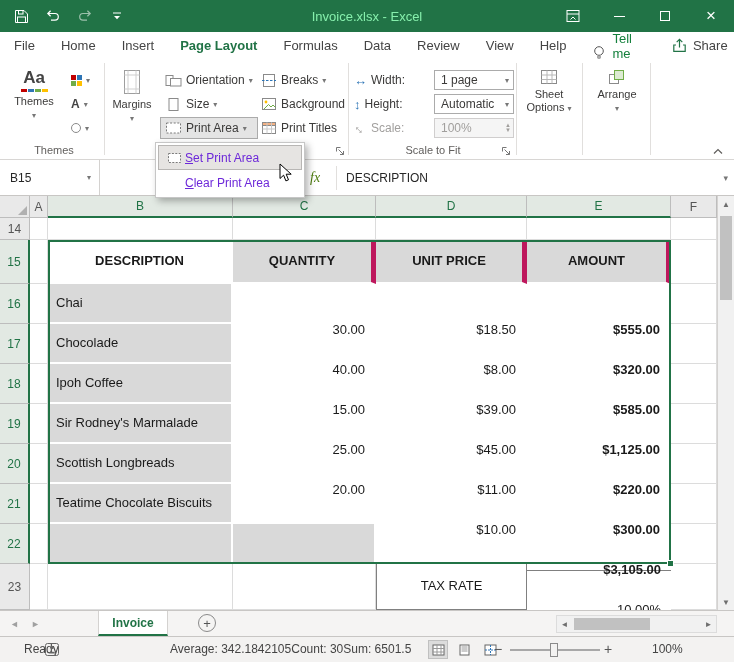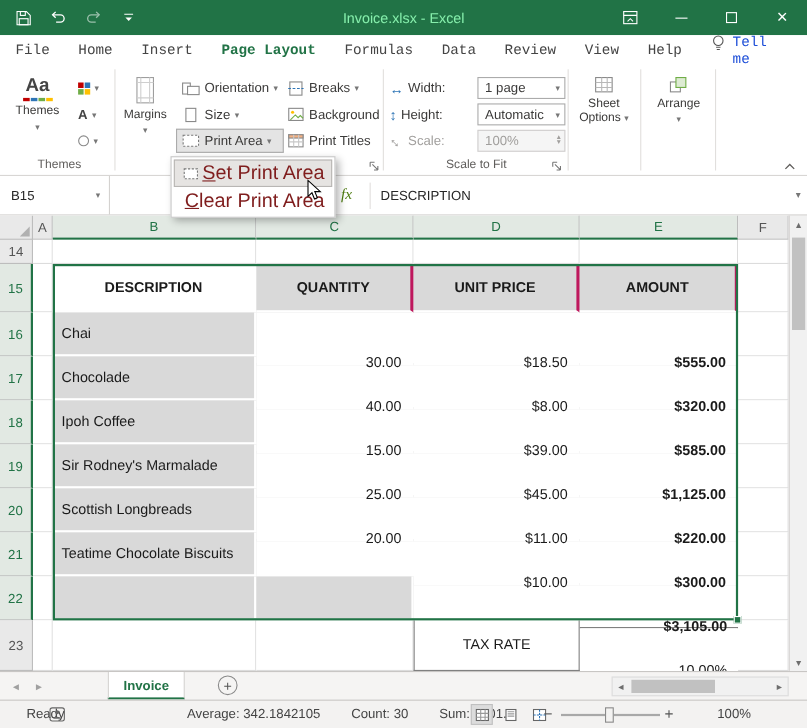--- a/index.html
+++ b/index.html
@@ -12,24 +12,24 @@
   .qat{display:flex;align-items:center;gap:14px;padding-left:12px;z-index:2;}
   .qat .qbtn{display:flex;align-items:center;justify-content:center;width:18px;height:18px;}
   .win-title{position:absolute;left:0;width:734px;text-align:center;color:#86efac;font-size:13px;pointer-events:none;}
   .win-controls{margin-left:auto;display:flex;height:32px;z-index:2;}
   .win-controls .wbtn{width:46px;height:32px;display:flex;align-items:center;justify-content:center;color:#fff;}
   .wbtn.close-x{font-size:17px;}
   .maxbox{width:10px;height:10px;border:1px solid #fff;}
   .minbar{width:11px;height:1px;background:#fff;}
 
   
-  .tabrow{position:absolute;top:32px;left:0;width:734px;height:27px;background:#fff;display:flex;align-items:center;padding:0 0 0 14px;font-family:Liberation Mono, monospace;}
+  .tabrow{position:absolute;top:32px;left:0;width:734px;height:27px;background:#fff;display:flex;align-items:center;padding:0 0 0 14px;}
   .rtab{font-size:13px;color:#444;margin-right:26px;white-space:nowrap;cursor:default;}
   .rtab.active{color:var(--excel-green,#217346);font-weight:bold;}
-  .tellme{display:flex;align-items:flex-start;gap:6px;margin-left:auto;color:#1d4ed8;font-size:13px;}
+  .tellme{display:flex;align-items:flex-end;gap:6px;margin-left:auto;color:#15803d;font-size:13px;}
   .sharebtn{display:flex;align-items:center;gap:6px;margin:0 24px 0 40px;color:#444;font-size:13px;}
 
   
   .ribbon{position:absolute;top:59px;left:0;width:734px;height:101px;background:#fff;border-bottom:1px solid #d8d6d4;}
   .rgroup{position:absolute;top:0;height:100px;}
   .gsep{position:absolute;top:4px;height:92px;width:1px;background:#e1dfdd;}
   .glabel{position:absolute;bottom:3px;left:0;right:0;text-align:center;font-size:11px;color:#605e5c;white-space:nowrap;}
   .launcher{position:absolute;bottom:3px;right:3px;}
   .bigbtn{position:absolute;top:7px;display:flex;flex-direction:column;align-items:center;justify-content:flex-start;gap:3px;width:48px;height:76px;padding-top:3px;}
   .bigbtn .blabel{font-size:11px;color:#3b3a39;text-align:center;line-height:1.2;}
@@ -45,21 +45,21 @@
   .fitrow.disabled .combo{background:#f5f5f5;border-color:#d0cece;}
   .spinner{display:flex;flex-direction:column;margin-left:auto;margin-right:2px;font-size:6px;color:#a19f9d;line-height:.9;}
   .collapse-ribbon{position:absolute;right:10px;bottom:4px;color:#605e5c;}
   .iconchar{font-size:13px;color:#2e75b6;}
 
   
   .menu{position:absolute;left:155px;top:142px;width:150px;background:#fff;border:1px solid #c6c6c6;box-shadow:3px 3px 7px rgba(0,0,0,.3);z-index:50;padding:2px;}
   .mi{display:flex;align-items:center;height:25px;padding:0 6px 0 4px;border:1px solid transparent;}
   .mi.hl{background:#e6e4e2;border:1px solid #b8b6b4;}
   .mic{width:22px;display:flex;align-items:center;justify-content:center;}
-  .mit{font-size:18px;color:#7f1d1d;white-space:nowrap;}
+  .mit{font-size:12px;color:#6d28d9;white-space:nowrap;}
   .u{text-decoration:underline;}
 
   
   .fbar{position:absolute;top:160px;left:0;width:734px;height:36px;background:#fff;border-bottom:1px solid #c8c6c4;display:flex;align-items:center;text-align:center;}
   .namebox{position:absolute;left:0;top:0;width:100px;height:35px;border-right:1px solid #d4d2d0;display:flex;align-items:center;padding-left:10px;font-size:12px;color:#262626;}
   .namebox .arrow{position:absolute;right:8px;}
   .fx{position:absolute;left:310px;font-family:"Liberation Serif","DejaVu Serif",serif;font-style:italic;font-size:14px;color:#4d7c0f;}
   .fdiv{position:absolute;left:336px;top:6px;height:24px;width:1px;background:#e1dfdd;}
   .fvalue{position:absolute;left:346px;font-size:12px;color:#262626;}
   .fexpand{position:absolute;right:6px;color:#777;font-size:9px;}
@@ -70,21 +70,21 @@
     grid-template-rows:22px 22px 44px 40px 40px 40px 40px 40px 40px 40px 46px;background:#fff;}
   .ch,.chs,.rh,.rhs,.corner{display:flex;align-items:center;justify-content:center;font-size:12px;}
   .ch,.rh,.corner{background:#e9e9e9;color:#555;border-right:1px solid #bdbdbd;border-bottom:1px solid #bdbdbd;}
   .chs{background:#e2e9e3;color:var(--excel-green,#217346);border-right:1px solid #bdbdbd;border-bottom:2px solid var(--excel-green,#217346);}
   .rhs{background:#e2e9e3;color:var(--excel-green,#217346);border-bottom:1px solid #bdbdbd;border-right:2px solid var(--excel-green,#217346);}
   .corner{position:relative;}
   .corner-tri{position:absolute;right:2px;bottom:2px;width:0;height:0;border-left:9px solid transparent;border-bottom:9px solid #b0b0b0;}
   .e{background:#fff;border-right:1px solid #dcdcdc;border-bottom:1px solid #dcdcdc;}
   .cell{display:flex;align-items:center;font-size:13px;color:#1a1a1a;line-height:1.25;}
   .g{background:var(--table-gray,#d9d9d9);border-right:2px solid #fff;border-bottom:2px solid #fff;}
-  .hd{background:var(--table-gray,#d9d9d9);border-right:3px solid #be185d;border-bottom:2px solid #fff;font-weight:bold;justify-content:center;}
+  .hd{background:var(--table-gray,#d9d9d9);border-right:5px solid #be185d;border-bottom:2px solid #fff;font-weight:bold;justify-content:center;}
   .act{background:#fff;border-right:2px solid #fff;border-bottom:2px solid #fff;font-weight:bold;justify-content:center;}
   .w{background:#fff;border-right:1px solid #808080;border-bottom:1px solid #808080;border-left:1px solid #808080;}
   .al{justify-content:flex-start;padding-left:8px;padding-right:4px;text-align:left;}
   .ar{justify-content:flex-end;padding-right:9px;margin-top:46px;}
   .ac{justify-content:center;}
   .b{font-weight:bold;}
   .selbox{position:absolute;left:48px;top:44px;width:623px;height:324px;border:2px solid var(--selection-green,#217346);pointer-events:none;z-index:5;}
   .fill-handle{position:absolute;right:-5px;bottom:-5px;width:7px;height:7px;background:var(--selection-green,#217346);border:1px solid #fff;}
 
   
@@ -98,21 +98,21 @@
   .stab{position:absolute;left:98px;top:0;height:25px;width:70px;background:#fff;border-left:1px solid #d4d2d0;border-right:1px solid #d4d2d0;border-bottom:2px solid var(--excel-green,#217346);display:flex;align-items:center;justify-content:center;color:var(--excel-green,#217346);font-weight:bold;font-size:12px;}
   .addsheet{position:absolute;left:198px;top:3px;width:18px;height:18px;border:1px solid #8a8a8a;border-radius:50%;display:flex;align-items:center;justify-content:center;color:#555;font-size:13px;line-height:1;}
   .hscroll{position:absolute;left:556px;top:4px;width:161px;height:18px;background:#f1f1f1;border:1px solid #dcdcdc;display:flex;align-items:center;}
   .hs-arrow{width:15px;text-align:center;color:#6e6e6e;font-size:8px;}
   .hs-thumb{height:12px;width:76px;background:#c1c1c1;margin-left:2px;}
 
   
   .statusbar{position:absolute;top:636px;left:0;width:734px;height:26px;background:#f3f2f1;border-top:1px solid #c8c6c4;font-size:12px;color:#444;}
   .sb-ready{position:absolute;left:24px;top:5px;}
   .sb-macro{position:absolute;left:44px;top:5px;}
-  .sb-stats{position:absolute;left:170px;top:5px;display:flex;gap:28px;white-space:nowrap;}
+  .sb-stats{position:absolute;left:170px;top:5px;display:flex;white-space:nowrap;}
   .sb-views{position:absolute;left:428px;top:3px;display:flex;gap:6px;}
   .vbtn{width:20px;height:19px;display:flex;align-items:center;justify-content:center;}
   .vbtn.activeview{background:#dcdcdc;border:1px solid #c0c0c0;}
   .sb-zoomout{position:absolute;left:494px;top:4px;font-size:14px;color:#555;}
   .sb-slider{position:absolute;left:510px;top:12px;width:90px;height:2px;background:#a8a8a8;}
   .sb-slider .tick{position:absolute;left:44px;top:-3px;width:1px;height:8px;background:#a8a8a8;}
   .sb-thumb{position:absolute;left:40px;top:-6px;width:8px;height:14px;background:#f3f2f1;border:1px solid #8a8a8a;}
   .sb-zoomin{position:absolute;left:604px;top:4px;font-size:14px;color:#555;}
   .sb-zoom{position:absolute;left:652px;top:5px;}
 

